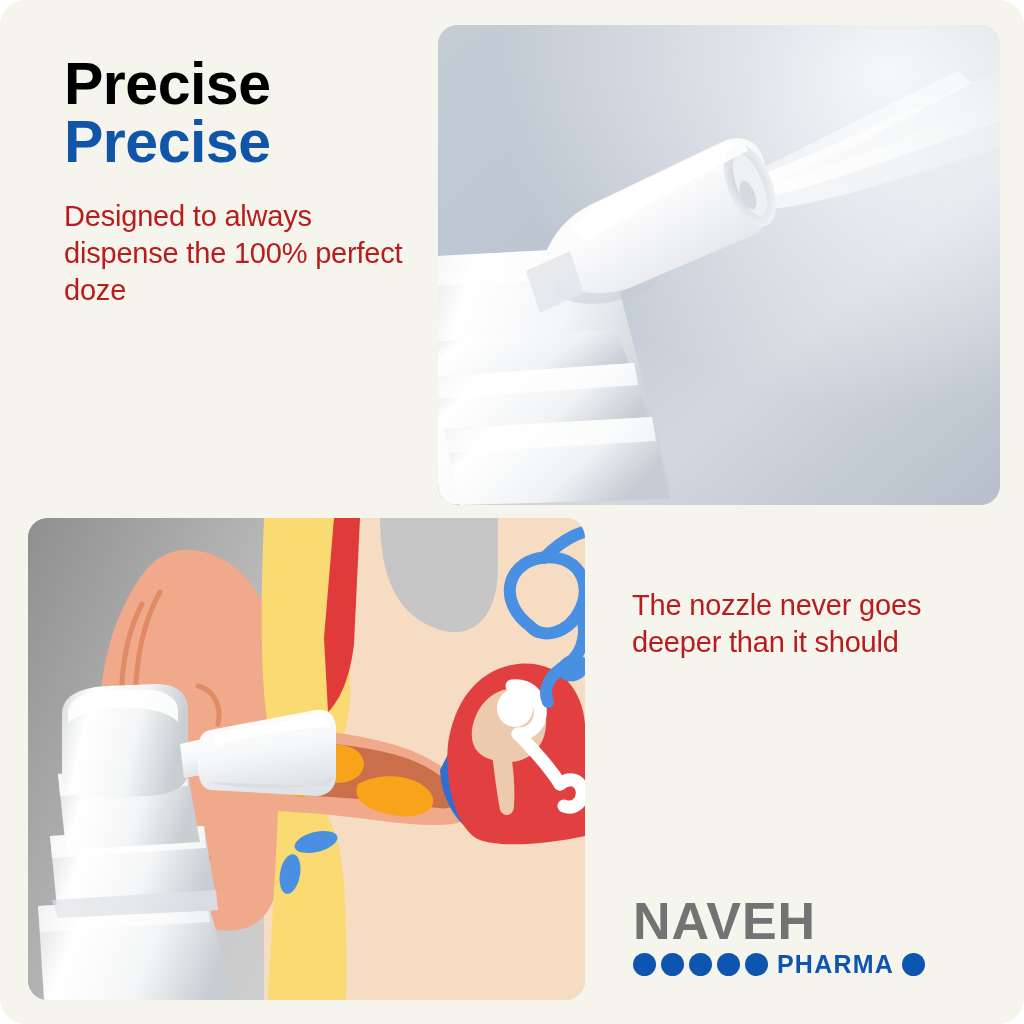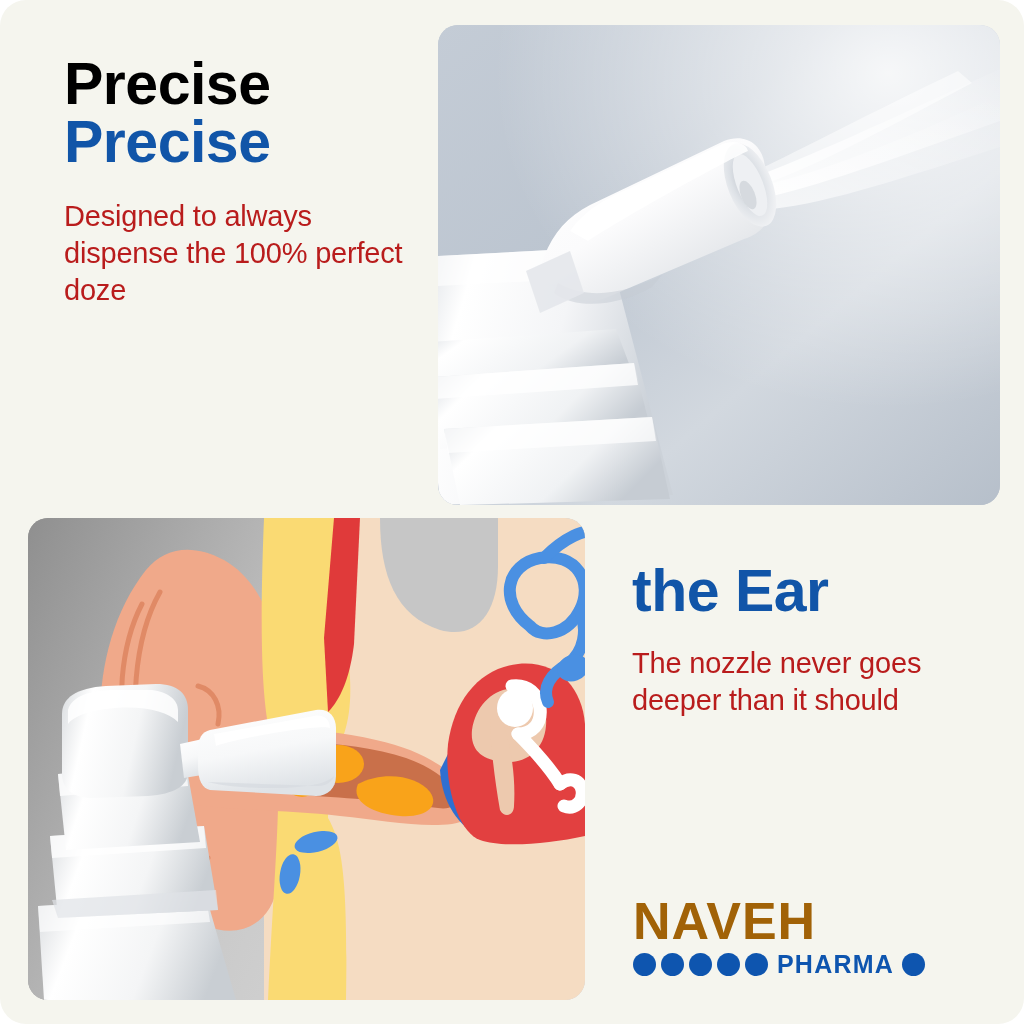--- a/index.html
+++ b/index.html
@@ -57,21 +57,21 @@
   
   #logo {
     position: absolute;
     left: 633px;
     top: 895px;
     width: 290px;
   }
   #logo .wordmark {
     font-size: 52px;
     font-weight: 700;
-    color: #a16207;
+    color: #737373;
     letter-spacing: 1px;
     line-height: 1;
     font-family: "Liberation Sans", sans-serif;
   }
   #logo .lockup {
     display: flex;
     align-items: center;
     margin-top: 5px;
     gap: 5px;
   }
@@ -128,21 +128,20 @@
   <div class="text-block" id="block-precise">
     <h2 class="headline">
       <span class="line-a">Precise</span>
       <span class="line-b">Precise</span>
     </h2>
     <p class="subtext">Designed to always dispense the 100% perfect doze</p>
   </div>
 
   <div class="text-block" id="block-safe">
     <h2 class="headline">
-      <span class="line-b">the Ear</span>
     </h2>
     <p class="subtext">The nozzle never goes deeper than it should</p>
   </div>
 
   <div id="logo">
     <div class="wordmark">NAVEH</div>
     <div class="lockup">
       <span class="dot"></span>
       <span class="dot"></span>
       <span class="dot"></span>

